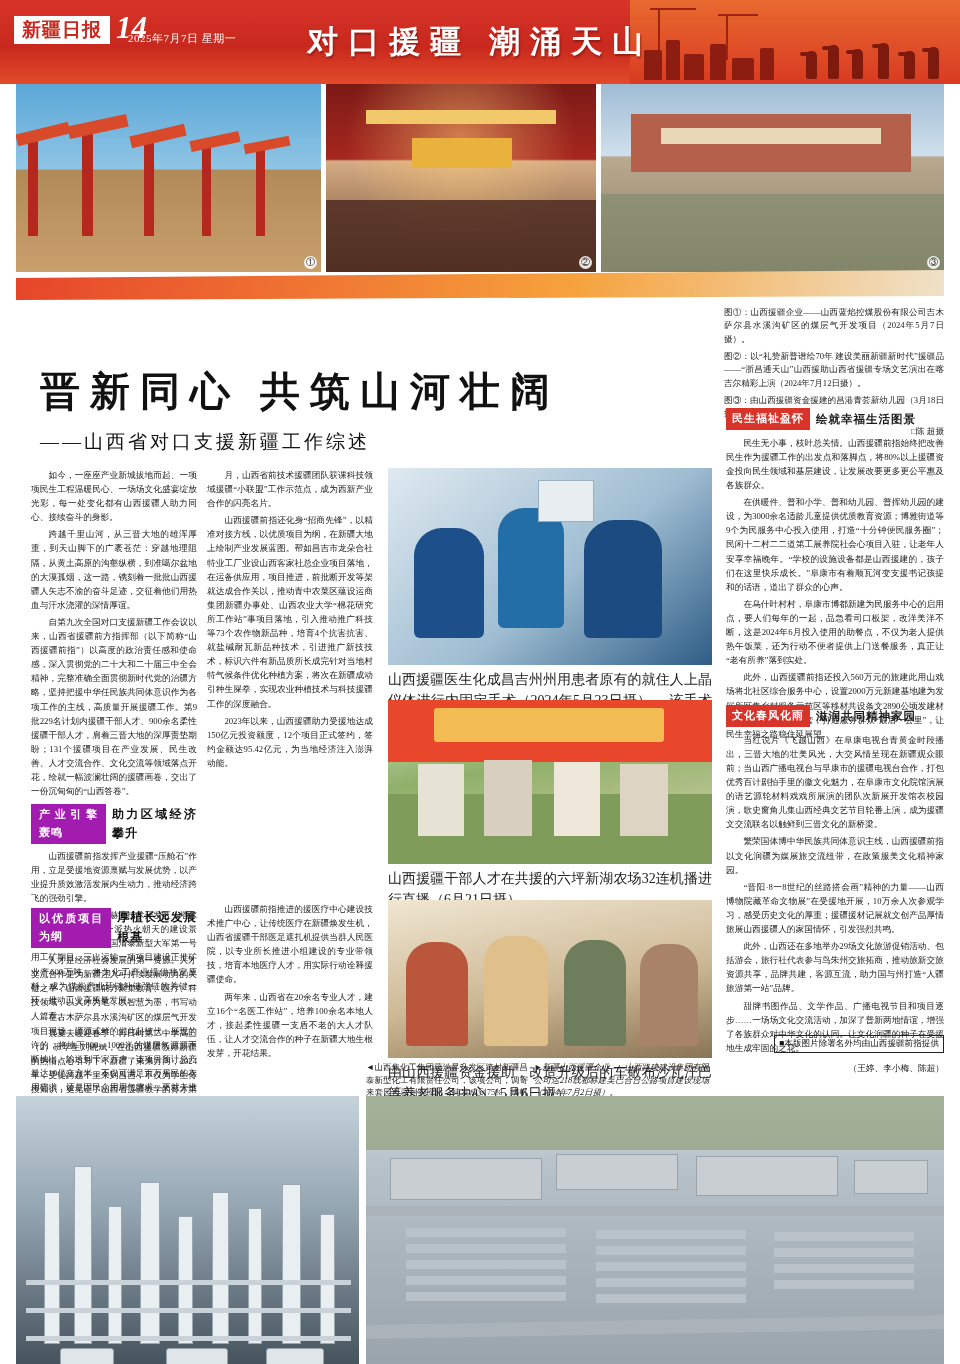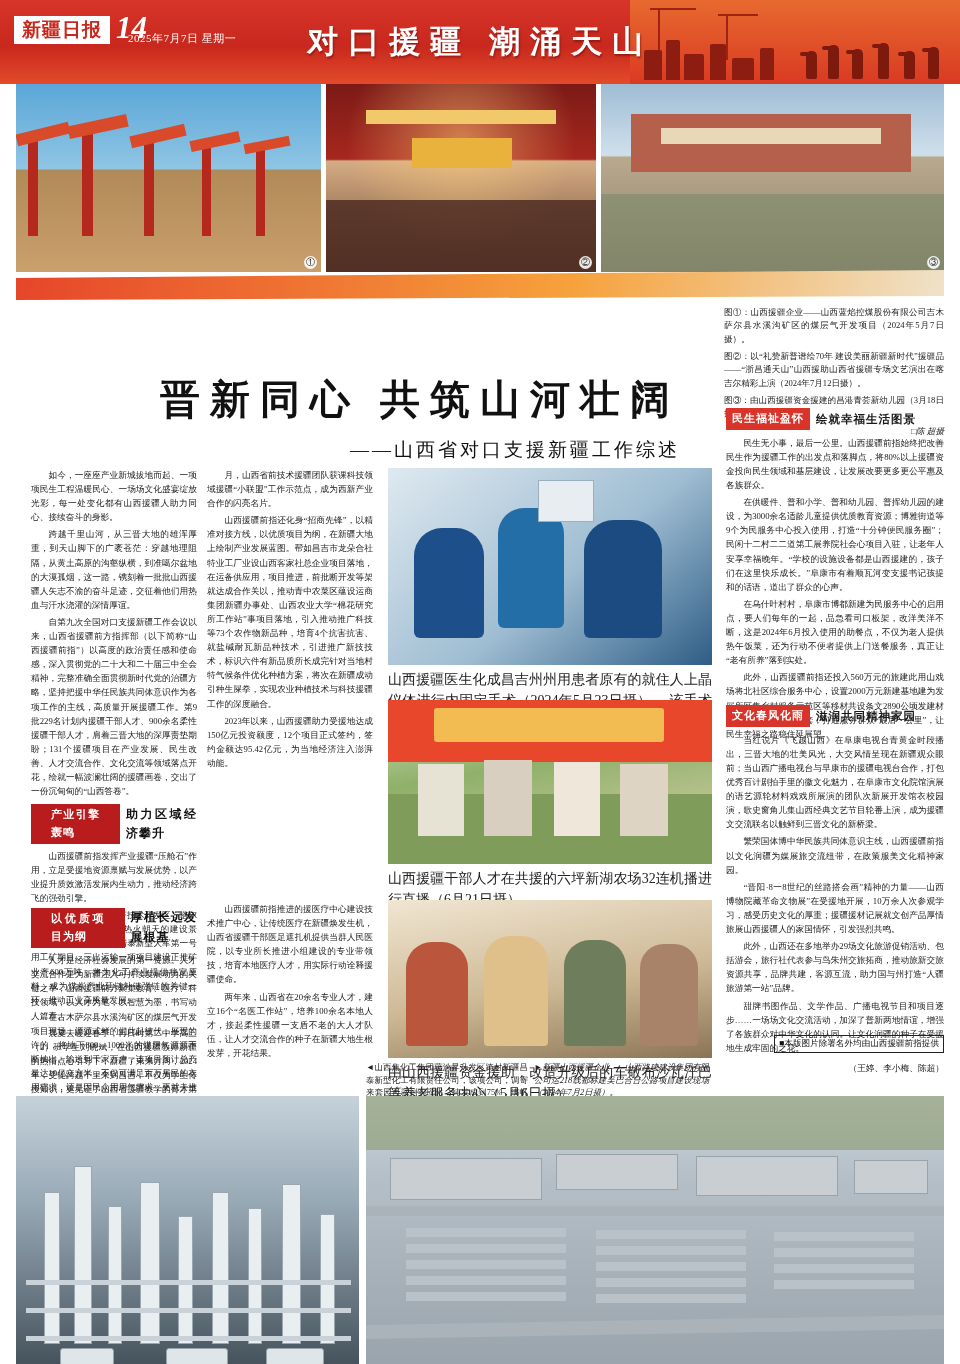--- a/index.html
+++ b/index.html
@@ -38,37 +38,37 @@
   .oil{position:absolute;background:#b4281d;}
   .oil2{position:absolute;background:#d94a2a;}
   .stage-glow{position:absolute;left:0;top:0;width:100%;height:100%;
     background:radial-gradient(ellipse at 50% 30%,rgba(255,200,120,.55),rgba(140,20,16,.05) 60%);}
   .crowd{position:absolute;left:0;bottom:0;width:100%;height:72px;background:#4e2b22;opacity:.85;}
   .kids{position:absolute;left:0;bottom:0;width:100%;height:78px;background:#7d8a6a;opacity:.6;}
 
   
   .strip-caps{position:absolute;left:724px;top:306px;width:220px;font-size:8.6px;line-height:1.55;color:#222;}
   .strip-caps p{margin:0 0 4px 0;text-align:justify;}
-  .strip-caps .sign{text-align:right;font-style:italic;}
-
-  
-  .headline{position:absolute;left:40px;top:372px;width:640px;text-align:right;}
+  .strip-caps .sign{text-align:right;}
+
+  
+  .headline{position:absolute;left:40px;top:364px;width:640px;text-align:left;}
   .h1{font-size:40px;font-weight:bold;letter-spacing:10px;font-family:"Liberation Serif",serif;color:#111;}
   .h2{font-size:19px;letter-spacing:3px;margin-top:10px;color:#111;}
 
   
   .col{position:absolute;font-size:8.7px;line-height:1.62;text-align:justify;color:#1a1a1a;}
   .col p{margin:0 0 3px 0;text-indent:2em;}
   .c1{left:31px;top:468px;width:166px;}
   .c2{left:207px;top:468px;width:166px;}
   .c3{left:31px;top:902px;width:166px;}
   .c4{left:207px;top:902px;width:166px;}
 
   .sechead{display:flex;align-items:center;gap:6px;margin:6px 0 5px 0;}
-  .sechead .tag{background:#b91c1c;color:#fff;font-size:11px;font-weight:bold;padding:2px 20px;letter-spacing:1px;}
+  .sechead .tag{background:#a21caf;color:#fff;font-size:11px;font-weight:bold;padding:2px 8px;letter-spacing:1px;}
   .sechead .sub{font-size:12px;font-weight:bold;letter-spacing:1px;color:#111;}
 
   
   .cp{position:absolute;overflow:hidden;}
   .cp1{left:388px;top:468px;width:324px;height:197px;background:linear-gradient(160deg,#cfe3ef 0%,#9fc3d8 45%,#4b6f8d 100%);}
   .cp2{left:388px;top:700px;width:324px;height:164px;background:linear-gradient(170deg,#cfe0b7 0%,#8fb06a 40%,#e0d4b0 100%);}
   .cp3{left:388px;top:900px;width:324px;height:158px;background:linear-gradient(170deg,#e8e2d2 0%,#cdbf9f 50%,#8d7b5c 100%);}
   .capt{position:absolute;left:388px;width:324px;font-size:14px;line-height:1.5;color:#222;text-align:justify;}
   .capt1{top:669px;} .capt2{top:868px;} .capt3{top:1062px;}
 
@@ -243,21 +243,21 @@
     <div style="position:absolute;left:252px;top:44px;width:58px;height:102px;background:#a8836a;border-radius:24px 24px 4px 4px;"></div>
   </div>
   <div class="capt capt3">由山西援疆资金援助，改造升级后的车敬布沙瓦汗巴等养老服务中心（5月6日摄）。</div>
 
   <div class="rcol r1">
     <div class="rtag">
       <span class="tag">民生福祉盈怀</span>
       <span class="sub">绘就幸福生活图景</span>
     </div>
     <div style="height:6px;"></div>
-    <p>民生无小事，最后一公里。山西援疆前指始终把改善民生作为援疆工作的出发点和落脚点，将80%以上援疆资金投向民生领域和基层建设，让发展改要更多更公平惠及各族群众。</p>
+    <p>民生无小事，枝叶总关情。山西援疆前指始终把改善民生作为援疆工作的出发点和落脚点，将80%以上援疆资金投向民生领域和基层建设，让发展改要更多更公平惠及各族群众。</p>
     <p>在供暖件、普和小学、普和幼儿园、普挥幼儿园的建设，为3000余名适龄儿童提供优质教育资源；博雅街道等9个为民服务中心投入使用，打造“十分钟便民服务圈”；民闲十二村二二道第工展养院社会心项目入驻，让老年人安享幸福晚年。“学校的设施设备都是山西援建的，孩子们在这里快乐成长。”阜康市有着顺瓦河变支援书记孩提和的话语，道出了群众的心声。</p>
     <p>在乌什叶村村，阜康市博都新建为民服务中心的启用点，要人们每年的一起，品急看司口板架，改洋美洋不断，这是2024年6月投入使用的助餐点，不仅为老人提供热午饭菜，还为行动不便者提供上门送餐服务，真正让“老有所养”落到实处。</p>
     <p>此外，山西援疆前指还投入560万元的旅建此用山戏场将北社区综合服务中心，设置2000万元新建基地建为发展所区集乡村服务示范区等移材共设条文2890公顷发建材料上的服务器设施配套，打通服务群众“最后一公里”，让民生幸福之路稳住延展望。</p>
   </div>
 
   <div class="rcol r2">
     <div class="rtag">
       <span class="tag">文化春风化雨</span>
       <span class="sub">滋润共同精神家园</span>
     </div>

